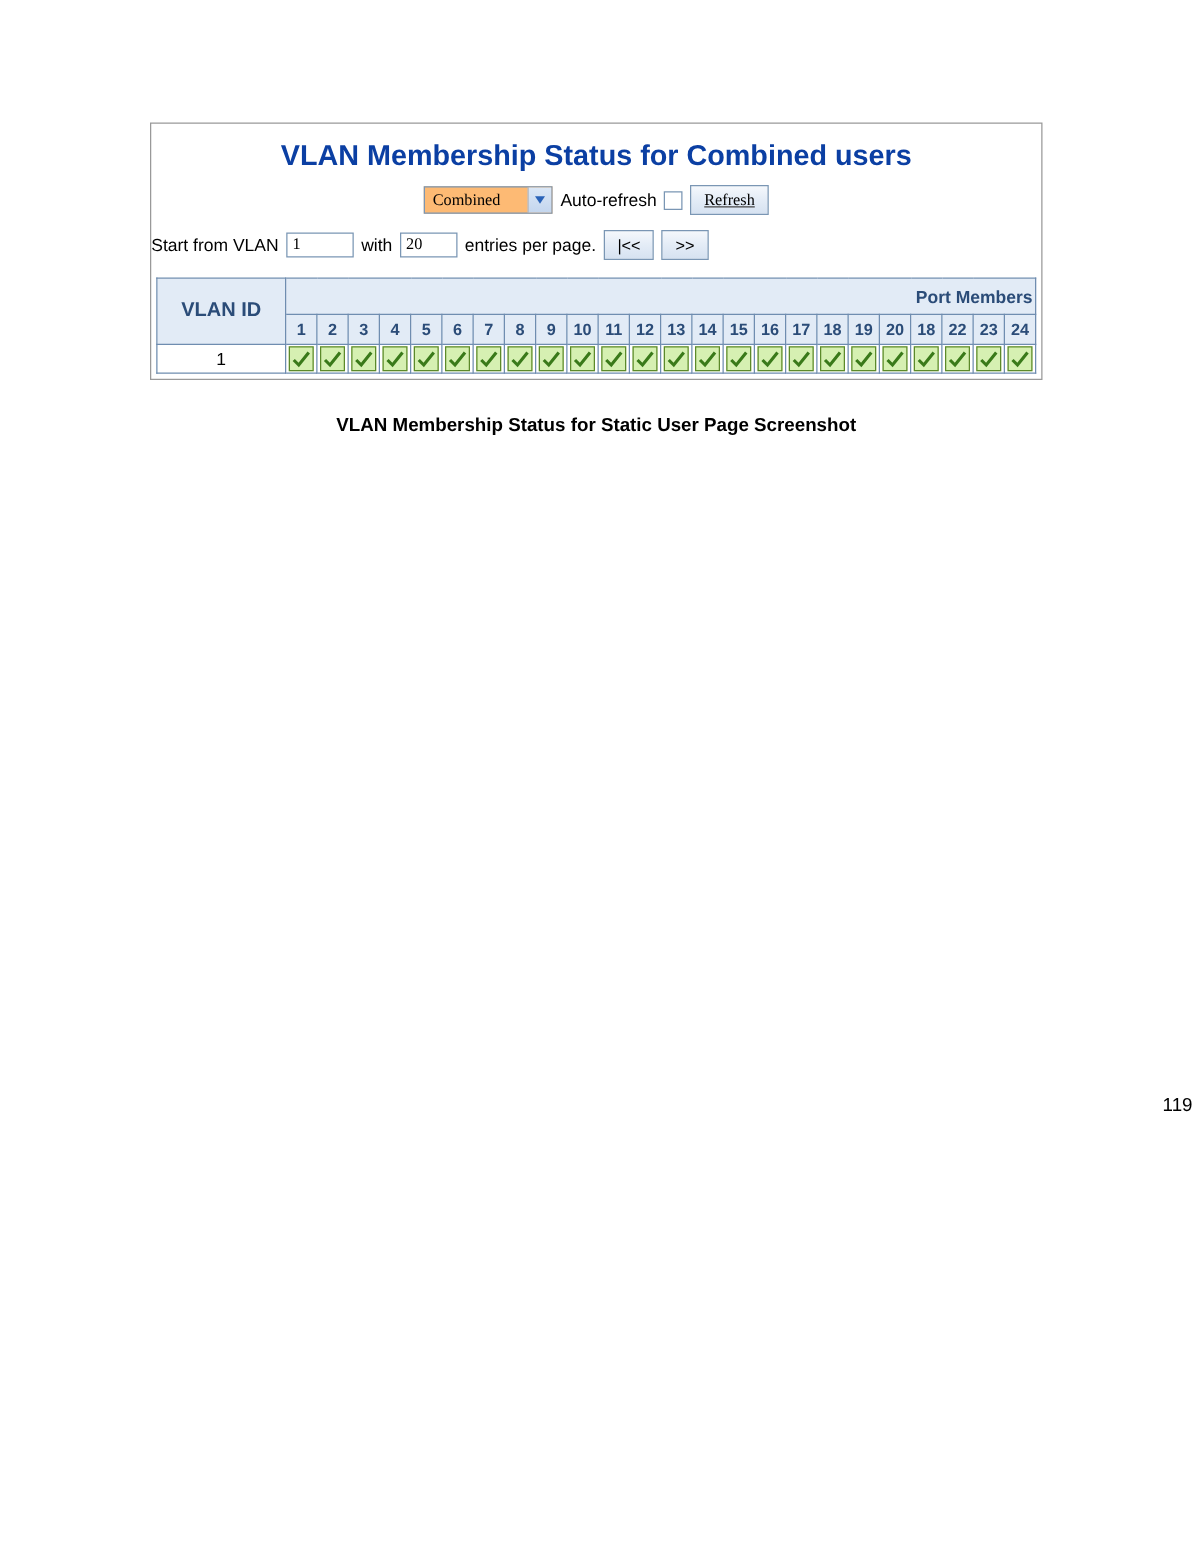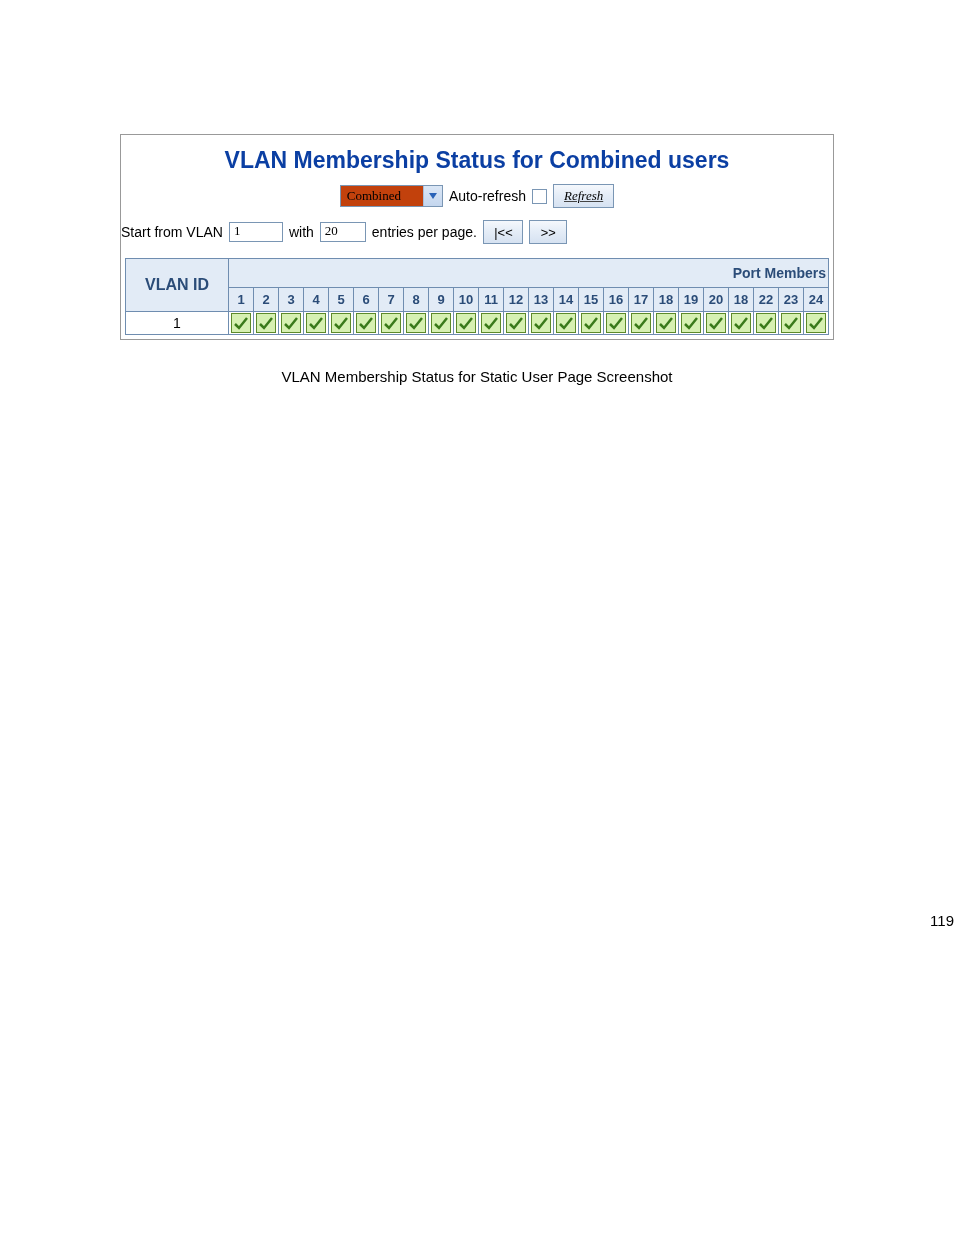--- a/index.html
+++ b/index.html
@@ -8,21 +8,20 @@
     background: #ffffff;
     font-family: Arial, Helvetica, sans-serif;
     color: #000;
   }
   .page {
     width: 954px;
     height: 941px;
     position: relative;
     box-sizing: border-box;
     padding-top: 98px;
-    margin-top: 36px;
   }
   .panel {
     width: 712px;
     margin: 0 auto;
     border: 1px solid #999;
     background: #ffffff;
     padding: 10px 0 4px 0;
   }
   .title {
     text-align: center;
@@ -46,21 +45,21 @@
     margin-bottom: 14px;
     display: flex;
     justify-content: flex-start;
     align-items: center;
     gap: 6px;
   }
   .select-wrap {
     display: inline-flex;
     align-items: center;
     border: 1px solid #7a96b4;
-    background: #c2410c;
+    background: #fdba74;
     height: 20px;
     font-size: 13px;
   }
   .select-text {
     padding: 0 22px 0 6px;
     font-family: "Times New Roman", serif;
   }
   .select-arrow {
     width: 18px;
     height: 100%;
@@ -84,21 +83,20 @@
     align-items: center;
     justify-content: center;
     height: 22px;
     padding: 0 10px;
     border: 1px solid #7a96b4;
     background: linear-gradient(#f5f8fc 0%, #e5edf7 45%, #d6e2f1 100%);
     font-size: 13px;
     font-family: "Times New Roman", serif;
     text-decoration: underline;
     text-decoration-color: #444;
-    font-style: italic;
   }
   .btn.no-ul { text-decoration: none; font-family: Arial, sans-serif; }
   .text-input {
     display: inline-block;
     border: 1px solid #7a96b4;
     background: #fff;
     height: 18px;
     padding: 0 4px;
     font-size: 13px;
     font-family: "Times New Roman", serif;
@@ -150,20 +148,21 @@
     background: #d6f0b2;
     border: 1px solid #5c8a2a;
     position: relative;
     vertical-align: middle;
   }
   .check svg { position: absolute; top: 1px; left: 1px; }
   .caption {
     text-align: center;
     font-size: 15px;
     margin-top: 28px;
+    font-weight: bold;
   }
   .page-number {
     position: absolute;
     bottom: 48px;
     left: 0;
     width: 100%;
     text-align: right;
     font-size: 15px;
   }
 </style>

